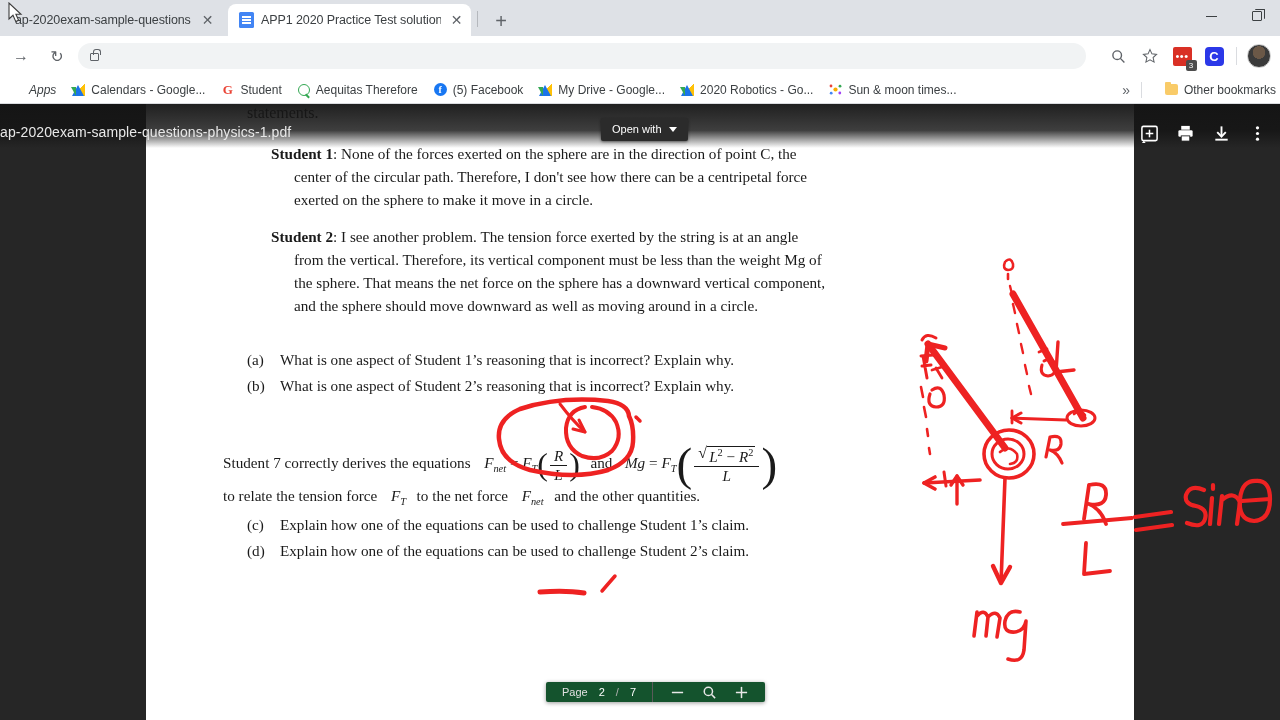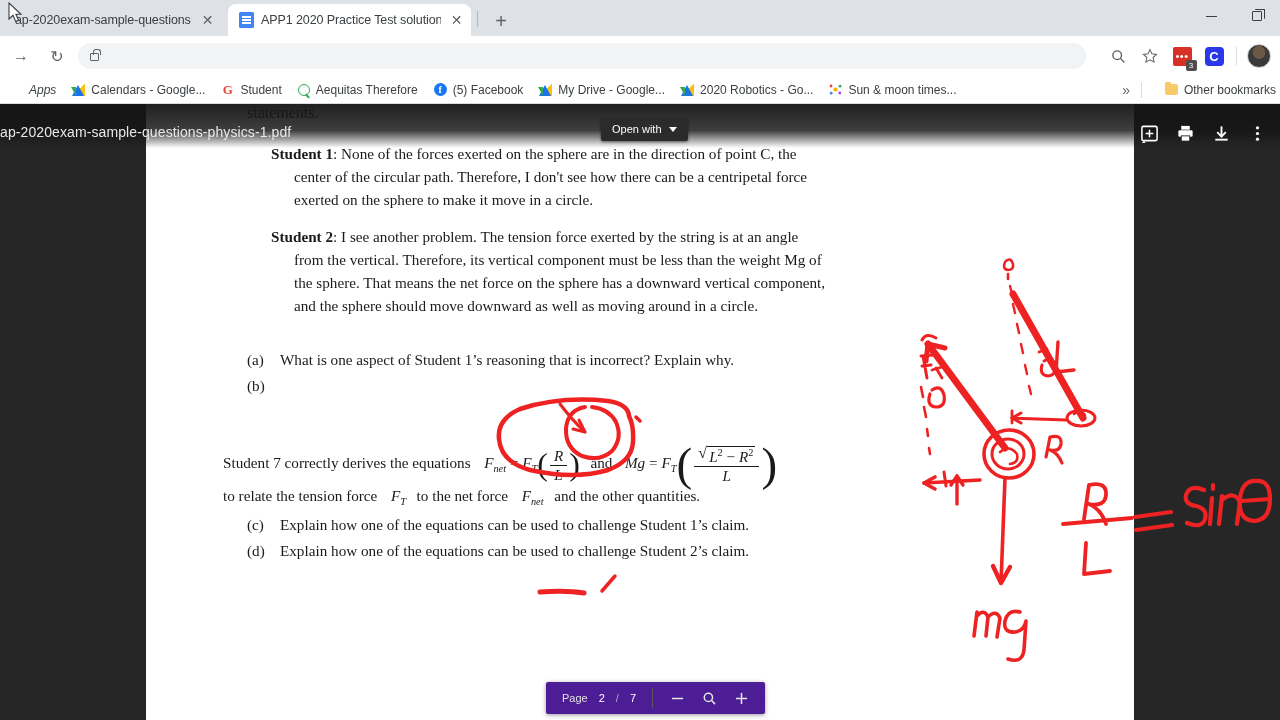--- a/index.html
+++ b/index.html
@@ -227,22 +227,22 @@
   .sqrt::before {
     content: "\221A"; position: absolute; left: 0; top: -2px; font-size: 1.05em;
   }
   .sqrt .bar { border-top: 1px solid #1a1a1a; padding: 0 2px; display: inline-block; }
 
   
   .ink { position: absolute; left: 0; top: 0; width: 1280px; height: 616px; z-index: 20; pointer-events: none; }
 
   
   .pagebar {
-    position: absolute; left: 546px; top: 578px; height: 32px;
-    background: #4c1d95; border-radius: 2px;
+    position: absolute; left: 546px; top: 578px; height: 20px;
+    background: #14532d; border-radius: 2px;
     display: flex; align-items: center; z-index: 35;
     box-shadow: 0 1px 4px rgba(0,0,0,0.4);
   }
   .pb-left { display: flex; align-items: center; gap: 11px; padding: 0 16px; font-size: 11px; color: #e0e0e0; }
   .pb-div { width: 1px; height: 20px; background: #5a5a5a; }
   .pb-right { display: flex; align-items: center; gap: 4px; padding: 0 10px; }
   .pbbtn { width: 28px; height: 28px; display: flex; align-items: center; justify-content: center; color: #e8e8e8; }
   .pg-num { color: #fff; }
   .pg-slash { color: #b0b0b0; }
 
@@ -376,20 +376,21 @@
         <div class="para" style="top:121px; left:24px;">
           <span class="hang"><span class="lbl">Student 2</span><span>: I see another problem. The tension force exerted by the string is at an angle from the vertical. Therefore, its vertical component must be less than the weight Mg of the sphere. That means the net force on the sphere has a downward vertical component, and the sphere should move downward as well as moving around in a circle.</span></span>
         </div>
 
         <div class="item" style="top:244px; left:0px; width:560px;">
           <span class="mark">(a)</span>
           <span>What is one aspect of Student 1’s reasoning that is incorrect? Explain why.</span>
         </div>
         <div class="item" style="top:270px; left:0px; width:560px;">
           <span class="mark">(b)</span>
+          <span>What is one aspect of Student 2’s reasoning that is incorrect? Explain why.</span>
         </div>
 
         <div class="eqline" style="top:342px; left:-24px;">
           <span>Student 7 correctly derives the equations</span>
           <span style="display:inline-block; width:6px;"></span>
           <span><span class="mi">F</span><sub>net</sub>&nbsp;=&nbsp;<span class="mi">F</span><sub>T</sub><span class="paren-big">(</span><span class="frac"><span class="num mi">R</span><span class="den mi">L</span></span><span class="paren-big">)</span></span>
           <span style="display:inline-block; width:3px;"></span>
           <span>and</span>
           <span style="display:inline-block; width:5px;"></span>
           <span><span class="mi">Mg</span>&nbsp;=&nbsp;<span class="mi">F</span><sub>T</sub><span class="paren-big" style="font-size:3.1em; line-height:0.45;">(</span><span class="frac"><span class="num"><span class="sqrt"><span class="bar"><span class="mi">L</span><sup>2</sup>&nbsp;<span>−</span>&nbsp;<span class="mi">R</span><sup>2</sup></span></span></span><span class="den mi">L</span></span><span class="paren-big" style="font-size:3.1em; line-height:0.45;">)</span></span>

